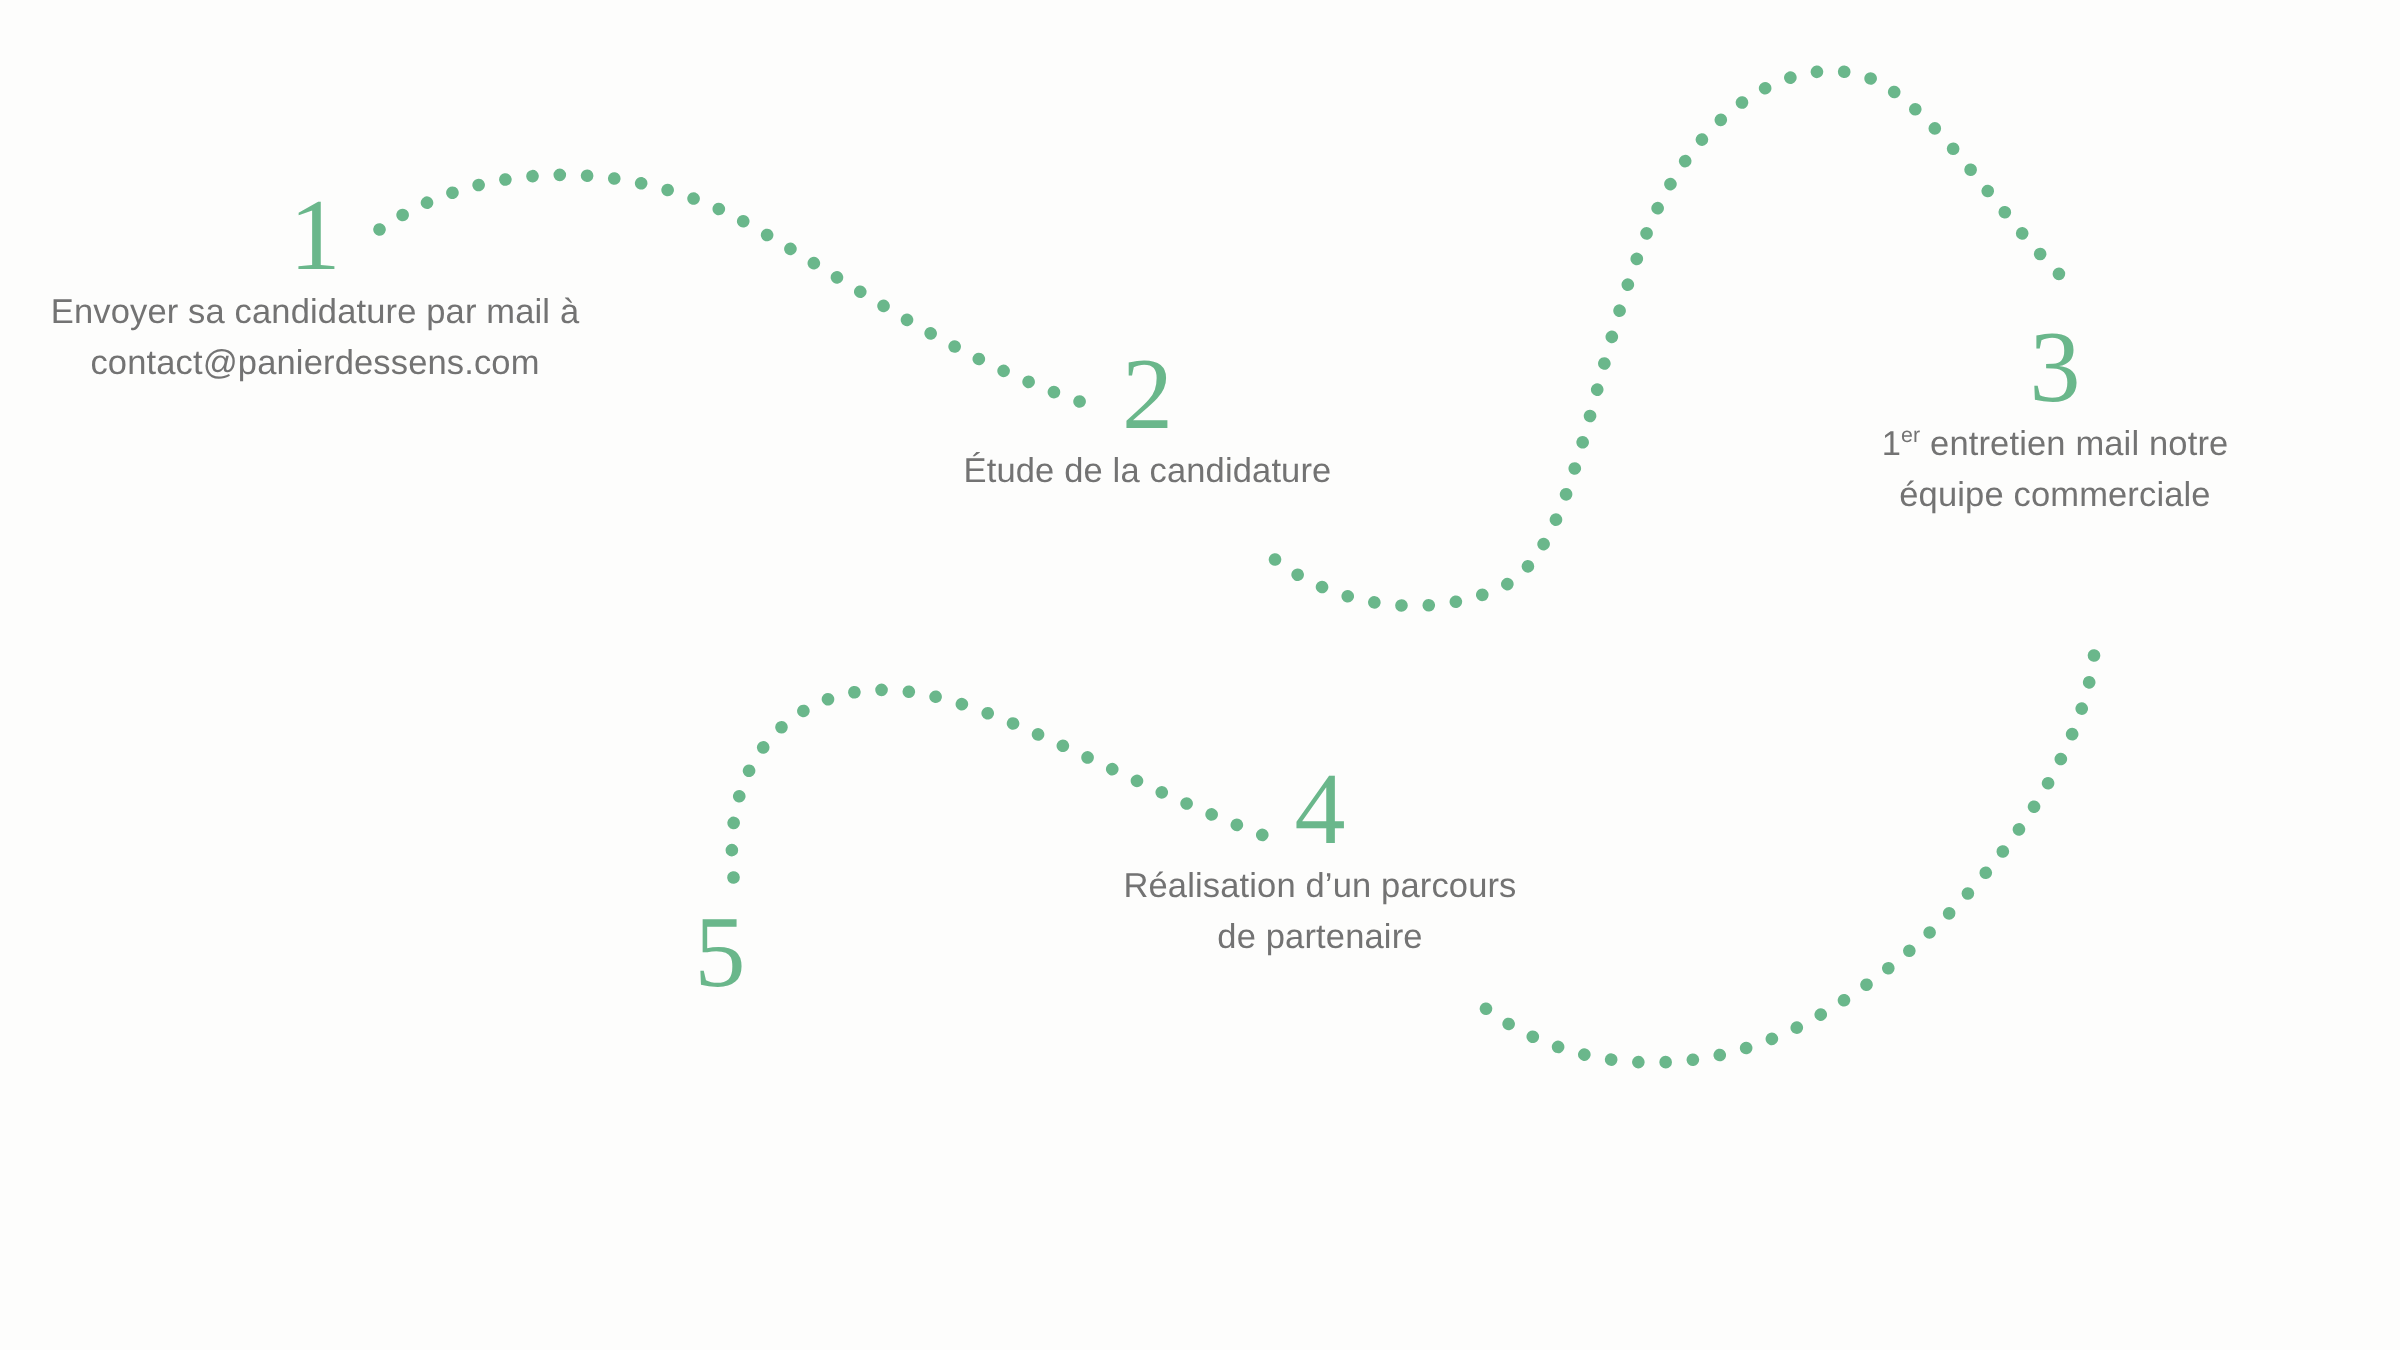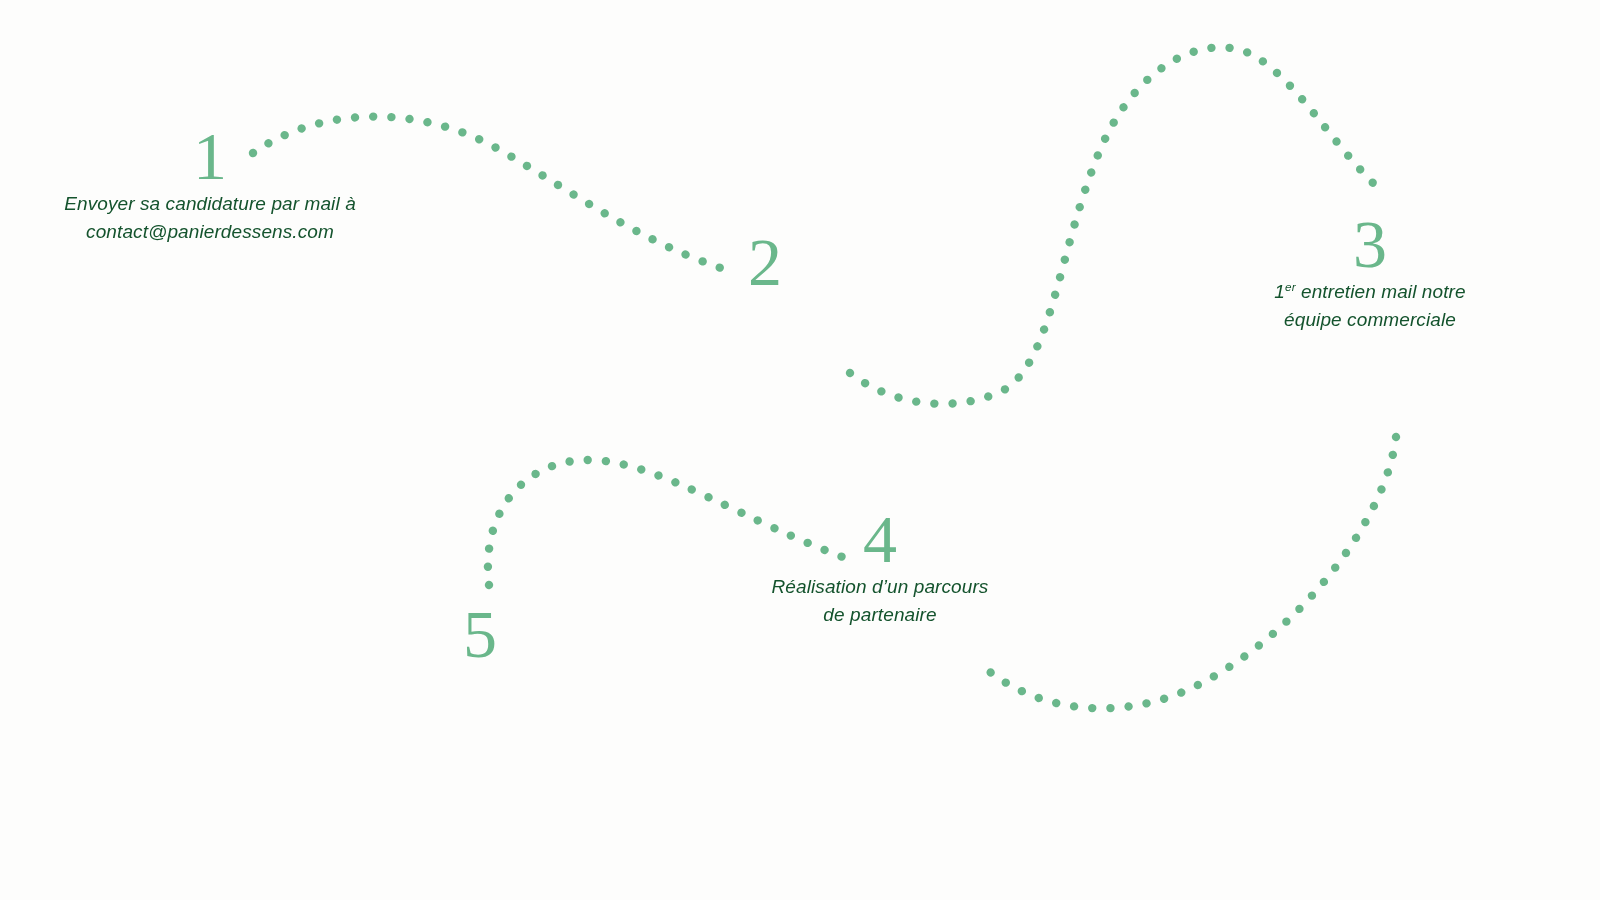--- a/index.html
+++ b/index.html
@@ -39,28 +39,27 @@
   .step-number {
     font-family: "Liberation Serif", serif;
     font-size: 68px;
     line-height: 1;
     font-weight: 400;
     color: #6ab78b;
     display: block;
   }
   .step-label {
     font-family: "Liberation Sans", sans-serif;
-    font-size: 19px;
+    font-size: 23px;
     line-height: 1.48;
-    color: #14532d;
+    color: #737373;
     display: block;
     white-space: pre-line;
     font-weight: 400;
     letter-spacing: 0.1px;
-    font-style: italic;
   }
   .step-label sup {
     font-size: 0.62em;
     vertical-align: super;
     line-height: 0;
   }
 
   
   #step-1 { left: 0px;    top: 122px; width: 420px; }
   #step-1 .step-number { text-align: center; margin-left: 0px; }
@@ -87,20 +86,21 @@
   </svg>
 
   <div class="step" id="step-1">
     <span class="step-number">1</span>
     <span class="step-label">Envoyer sa candidature par mail à
 contact@panierdessens.com</span>
   </div>
 
   <div class="step" id="step-2">
     <span class="step-number">2</span>
+    <span class="step-label">Étude de la candidature</span>
   </div>
 
   <div class="step" id="step-3">
     <span class="step-number">3</span>
     <span class="step-label"><span>1</span><sup>er</sup><span> entretien mail notre</span><br><span>équipe commerciale</span></span>
   </div>
 
   <div class="step" id="step-4">
     <span class="step-number">4</span>
     <span class="step-label">Réalisation d’un parcours

